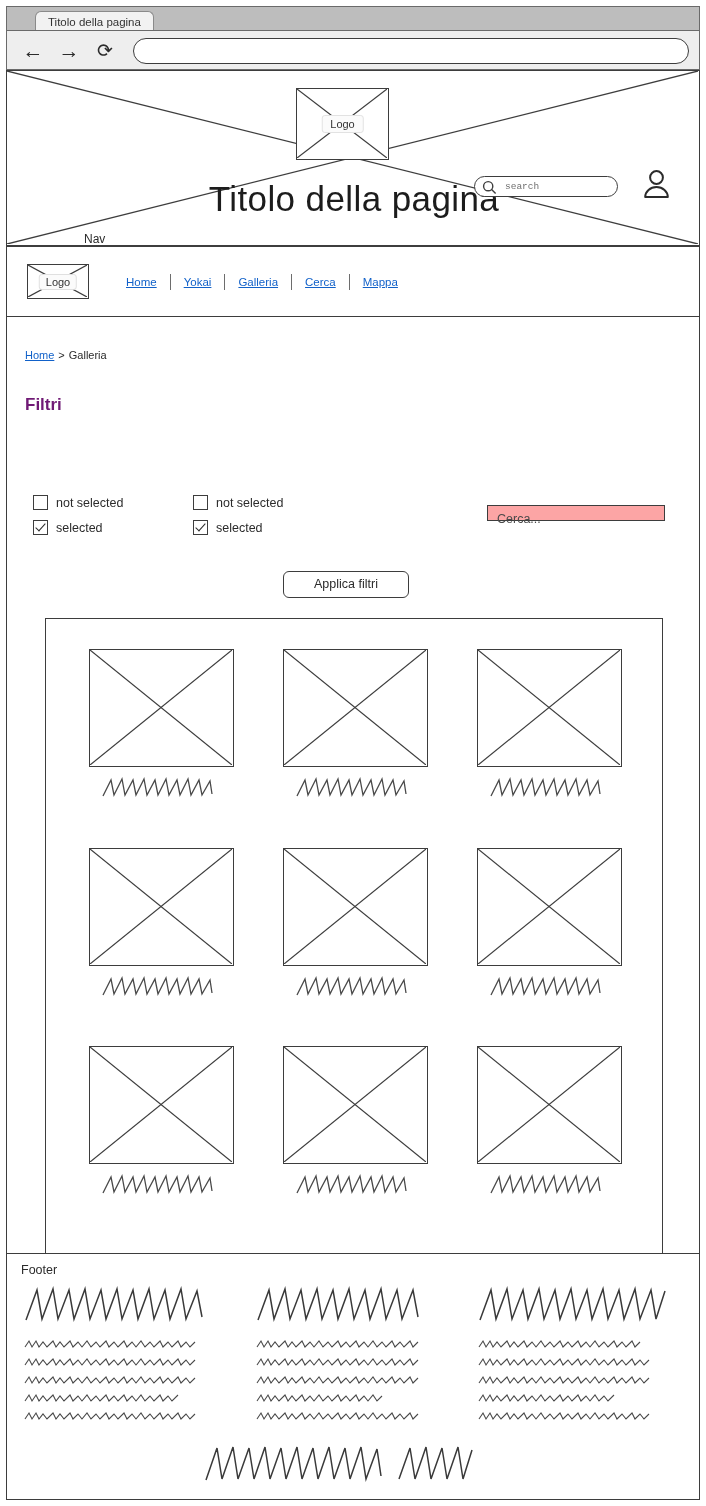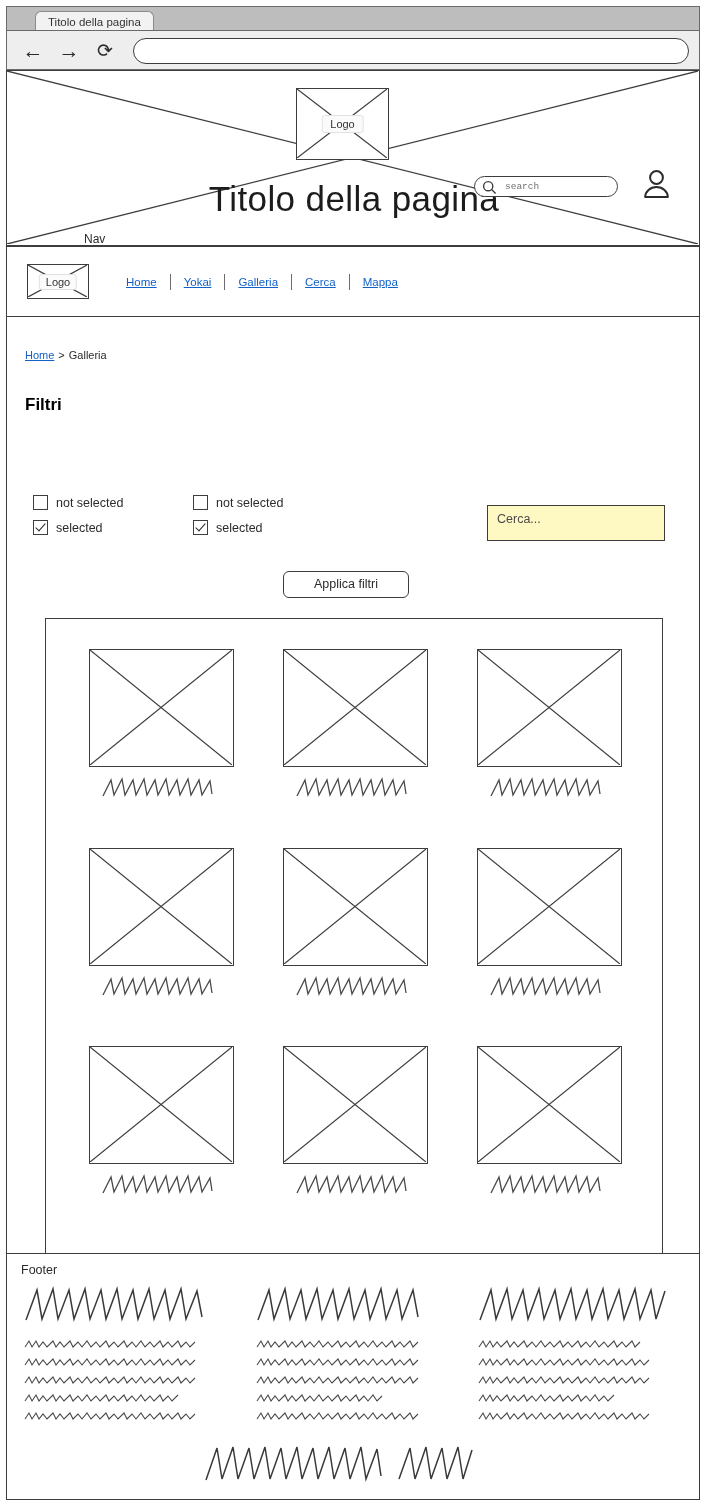--- a/index.html
+++ b/index.html
@@ -234,21 +234,21 @@
     color: #1161c9;
     text-decoration: underline;
   }
   .breadcrumb .sep { margin: 0 4px; color: #2b2b2b; }
 
   .filters-title {
     position: absolute;
     left: 18px; top: 78px;
     font-size: 17px;
     font-weight: bold;
-    color: #000000;
+    color: #701a75;
   }
 
   .filter-group { position: absolute; text-align: center; }
   .fg1 { left: 26px; top: 178px; }
   .fg2 { left: 186px; top: 178px; }
   .fg3 { left: 348px; top: 178px; }
 
   .opt-row {
     display: flex;
     align-items: center;
@@ -289,24 +289,24 @@
     position: absolute;
     left: 3px; top: 3px;
     width: 5px; height: 5px;
     border-radius: 50%;
     background: #2b2b2b;
   }
 
   .cerca-box {
     position: absolute;
     left: 480px; top: 188px;
-    width: 178px; height: 36px;
-    border: 1.5px solid #3d3d3d;
-    box-sizing: border-box;
-    background: #fef9c3;
+    width: 178px; height: 16px;
+    border: 1.5px solid #3d3d3d;
+    box-sizing: border-box;
+    background: #fca5a5;
   }
   .cerca-box .ph {
     position: absolute;
     left: 9px; top: 6px;
     font-size: 12.5px;
     color: #4a4a4a;
   }
 
   .apply-btn {
     position: absolute;

